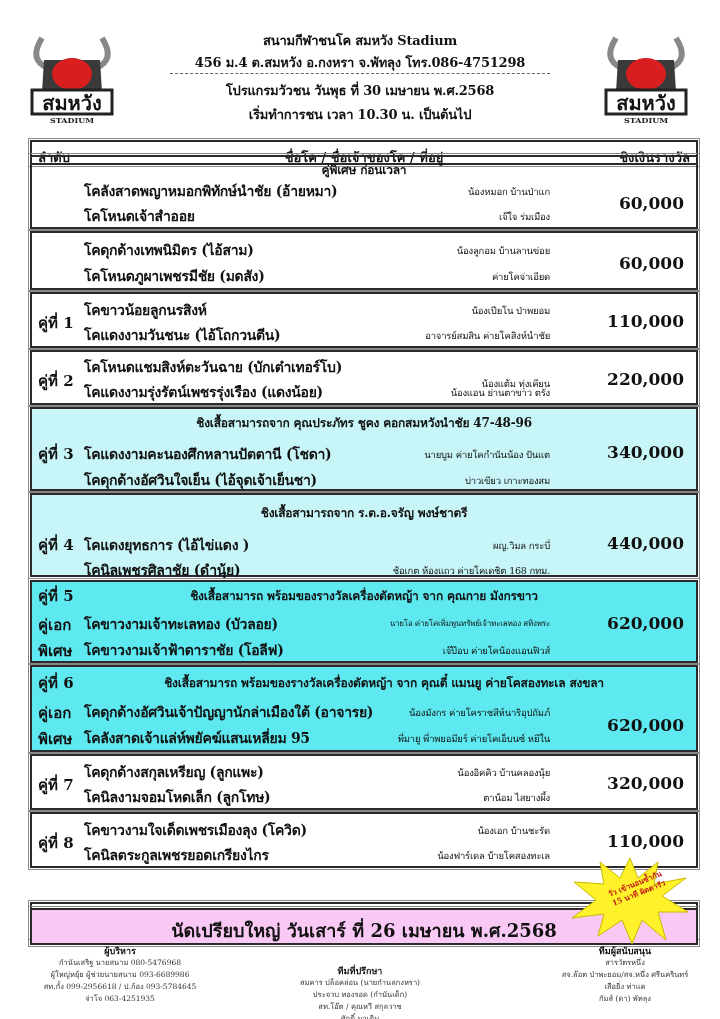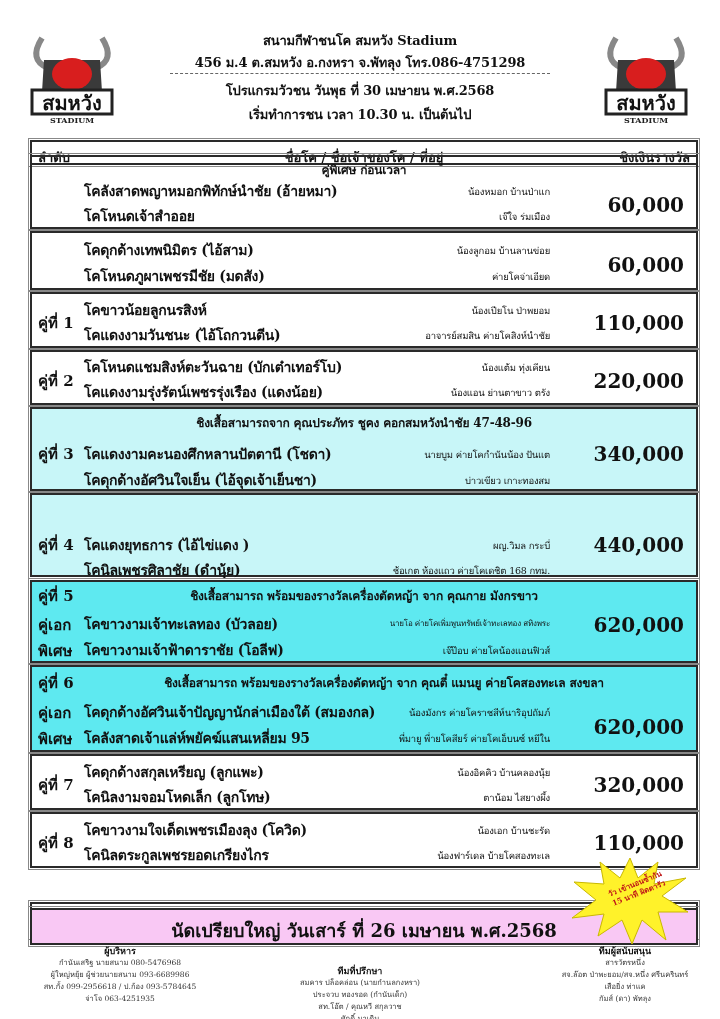--- a/index.html
+++ b/index.html
@@ -11,21 +11,21 @@
   .title-line { position:absolute; left:130px; width:460px; text-align:center;
                 font-weight:bold; font-size:13px; letter-spacing:-0.2px; white-space:nowrap; }
   .dash { position:absolute; left:170px; width:380px; top:73px; border-top:1px dashed #666; }
   .sec { position:absolute; left:30px; width:668px; box-sizing:border-box;
          border:2px solid #2a2a2a; outline:1px solid #888; outline-offset:1px; }
   .colhdr { font-size:13px; font-weight:bold;margin-top:12px; }
   .colhdr span { position:absolute; top:5px; }
   .lbl { position:absolute; left:6px; font-weight:bold; font-size:15px; white-space:nowrap; }
   .bull { position:absolute; left:52px; font-weight:bold; font-size:14px; white-space:nowrap; letter-spacing:-0.3px; }
   .owner { position:absolute; right:146px; font-weight:normal; font-size:9.5px; white-space:nowrap; text-align:right; letter-spacing:-0.2px; }
-  .prize { position:absolute; right:12px; width:100px; text-align:right; font-weight:bold; font-size:20px; }
+  .prize { position:absolute; right:12px; width:100px; text-align:right; font-weight:bold; font-size:17px; }
   .sponsor { position:absolute; left:0; right:0; text-align:center; font-weight:bold; font-size:12px; white-space:nowrap; letter-spacing:-0.2px; }
   .slogan-text { position:absolute; left:0; right:0; top:7px; text-align:center; color:#d01010; font-weight:bold; font-size:16px; }
   .pink-text { position:absolute; left:0; right:0; top:6px; text-align:center; font-weight:bold; font-size:18px; }
   .foot { position:absolute; top:945px; text-align:center; font-size:7.5px; line-height:12px; color:#333; }
   .foot .h { font-weight:bold; font-size:9px; color:#111; }
   .star { position:absolute; left:570px; top:856px; width:120px; height:90px; }
   .star-text { position:absolute; left:602px; top:879px; width:70px; text-align:center;
                transform:rotate(-22deg); color:#c01818; font-size:7.5px; font-weight:bold; line-height:10px; }
 </style>
 </head>
@@ -85,37 +85,38 @@
   <div class="bull" style="top:5px">โคขาวน้อยลูกนรสิงห์</div>
   <div class="owner" style="top:9px">น้องเปียโน ป่าพยอม</div>
   <div class="bull" style="top:30px">โคแดงงามวันชนะ (ไอ้โถกวนตีน)</div>
   <div class="owner" style="top:34px">อาจารย์สมสิน ค่ายโคสิงห์นำชัย</div>
   <div class="prize" style="top:17px">110,000</div>
 </div>
 
 <div class="sec" style="top:350px;height:55px;">
   <div class="lbl" style="top:17px">คู่ที่ 2</div>
   <div class="bull" style="top:4px">โคโหนดแชมสิงห์ตะวันฉาย (บักเต๋าเทอร์โบ)</div>
-  <div class="owner" style="top:8px">น้องแต้ม ทุ่งเคียน</div>
+  <div class="owner" style="top:24px">น้องแต้ม ทุ่งเคียน</div>
   <div class="bull" style="top:29px">โคแดงงามรุ่งรัตน์เพชรรุ่งเรือง (แดงน้อย)</div>
   <div class="owner" style="top:33px">น้องแอน ย่านตาขาว ตรัง</div>
   <div class="prize" style="top:17px">220,000</div>
 </div>
 
 <div class="sec" style="top:407px;height:84px;background:#c8f6f8;">
   <div class="sponsor" style="top:4px">ชิงเสื้อสามารถจาก คุณประภัทร ชูคง คอกสมหวังนำชัย 47-48-96</div>
   <div class="lbl" style="top:33px">คู่ที่ 3</div>
   <div class="bull" style="top:34px">โคแดงงามคะนองศึกหลานปัตตานี (โชดา)</div>
   <div class="owner" style="top:38px">นายบูม ค่ายโคกำนันน้อง ปันแต</div>
   <div class="bull" style="top:60px">โคดุกด้างอัศวินใจเย็น (ไอ้จุดเจ้าเย็นชา)</div>
   <div class="owner" style="top:64px">บ่าวเขียว เกาะทองสม</div>
   <div class="prize" style="top:33px">340,000</div>
 </div>
 
 <div class="sec" style="top:493px;height:84px;background:#c8f6f8;">
+  <div class="sponsor" style="top:8px">ชิงเสื้อสามารถจาก ร.ต.อ.จรัญ พงษ์ชาตรี</div>
   <div class="lbl" style="top:38px">คู่ที่ 4</div>
   <div class="bull" style="top:39px">โคแดงยุทธการ (ไอ้ไข่แดง )</div>
   <div class="owner" style="top:43px">ผญ.วิมล กระบี่</div>
   <div class="bull" style="top:64px">โคนิลเพชรศิลาชัย (ดำนุ้ย)</div>
   <div class="owner" style="top:68px">ช้อเกต ห้องแถว ค่ายโคเดชิต 168 กทม.</div>
   <div class="prize" style="top:38px">440,000</div>
 </div>
 
 <div class="sec" style="top:580px;height:83px;background:#5ee9f0;">
   <div class="lbl" style="top:2px">คู่ที่ 5</div>
@@ -126,25 +127,25 @@
   <div class="lbl" style="top:57px">พิเศษ</div>
   <div class="bull" style="top:57px">โคขาวงามเจ้าฟ้าดาราชัย (โอลีฟ)</div>
   <div class="owner" style="top:61px">เจ๊ป๊อบ ค่ายโคน้องแอนฟิวส์</div>
   <div class="prize" style="top:31px">620,000</div>
 </div>
 
 <div class="sec" style="top:665px;height:87px;background:#5ee9f0;">
   <div class="lbl" style="top:4px">คู่ที่ 6</div>
   <div class="sponsor" style="top:6px;padding-left:40px">ชิงเสื้อสามารถ พร้อมของรางวัลเครื่องตัดหญ้า จาก คุณตี๋ แมนยู ค่ายโคสองทะเล สงขลา</div>
   <div class="lbl" style="top:34px">คู่เอก</div>
-  <div class="bull" style="top:34px">โคดุกด้างอัศวินเจ้าปัญญานักล่าเมืองใต้ (สมองกล)</div>
+  <div class="bull" style="top:34px">โคดุกด้างอัศวินเจ้าปัญญานักล่าเมืองใต้ (อาจารย)</div>
   <div class="owner" style="top:38px">น้องมังกร ค่ายโคราชสีห์นาริอุปถัมภ์</div>
   <div class="lbl" style="top:60px">พิเศษ</div>
   <div class="bull" style="top:60px">โคลังสาดเจ้าแล่ห์พยัคฆ์แสนเหลี่ยม 95</div>
-  <div class="owner" style="top:64px">พี่มายู พี่ายโคสียร์ ค่ายโคเอ็บนซ์ หยีใน</div>
+  <div class="owner" style="top:64px">พี่มายู พี่าพยอมียร์ ค่ายโคเอ็บนซ์ หยีใน</div>
   <div class="prize" style="top:48px">620,000</div>
 </div>
 
 <div class="sec" style="top:754px;height:56px;">
   <div class="lbl" style="top:17px">คู่ที่ 7</div>
   <div class="bull" style="top:5px">โคดุกด้างสกุลเหรียญ (ลูกแพะ)</div>
   <div class="owner" style="top:9px">น้องอิคคิว บ้านคลองนุ้ย</div>
   <div class="bull" style="top:30px">โคนิลงามจอมโหดเล็ก (ลูกโทษ)</div>
   <div class="owner" style="top:34px">ตาน้อม ไสยางผึ้ง</div>
   <div class="prize" style="top:17px">320,000</div>

